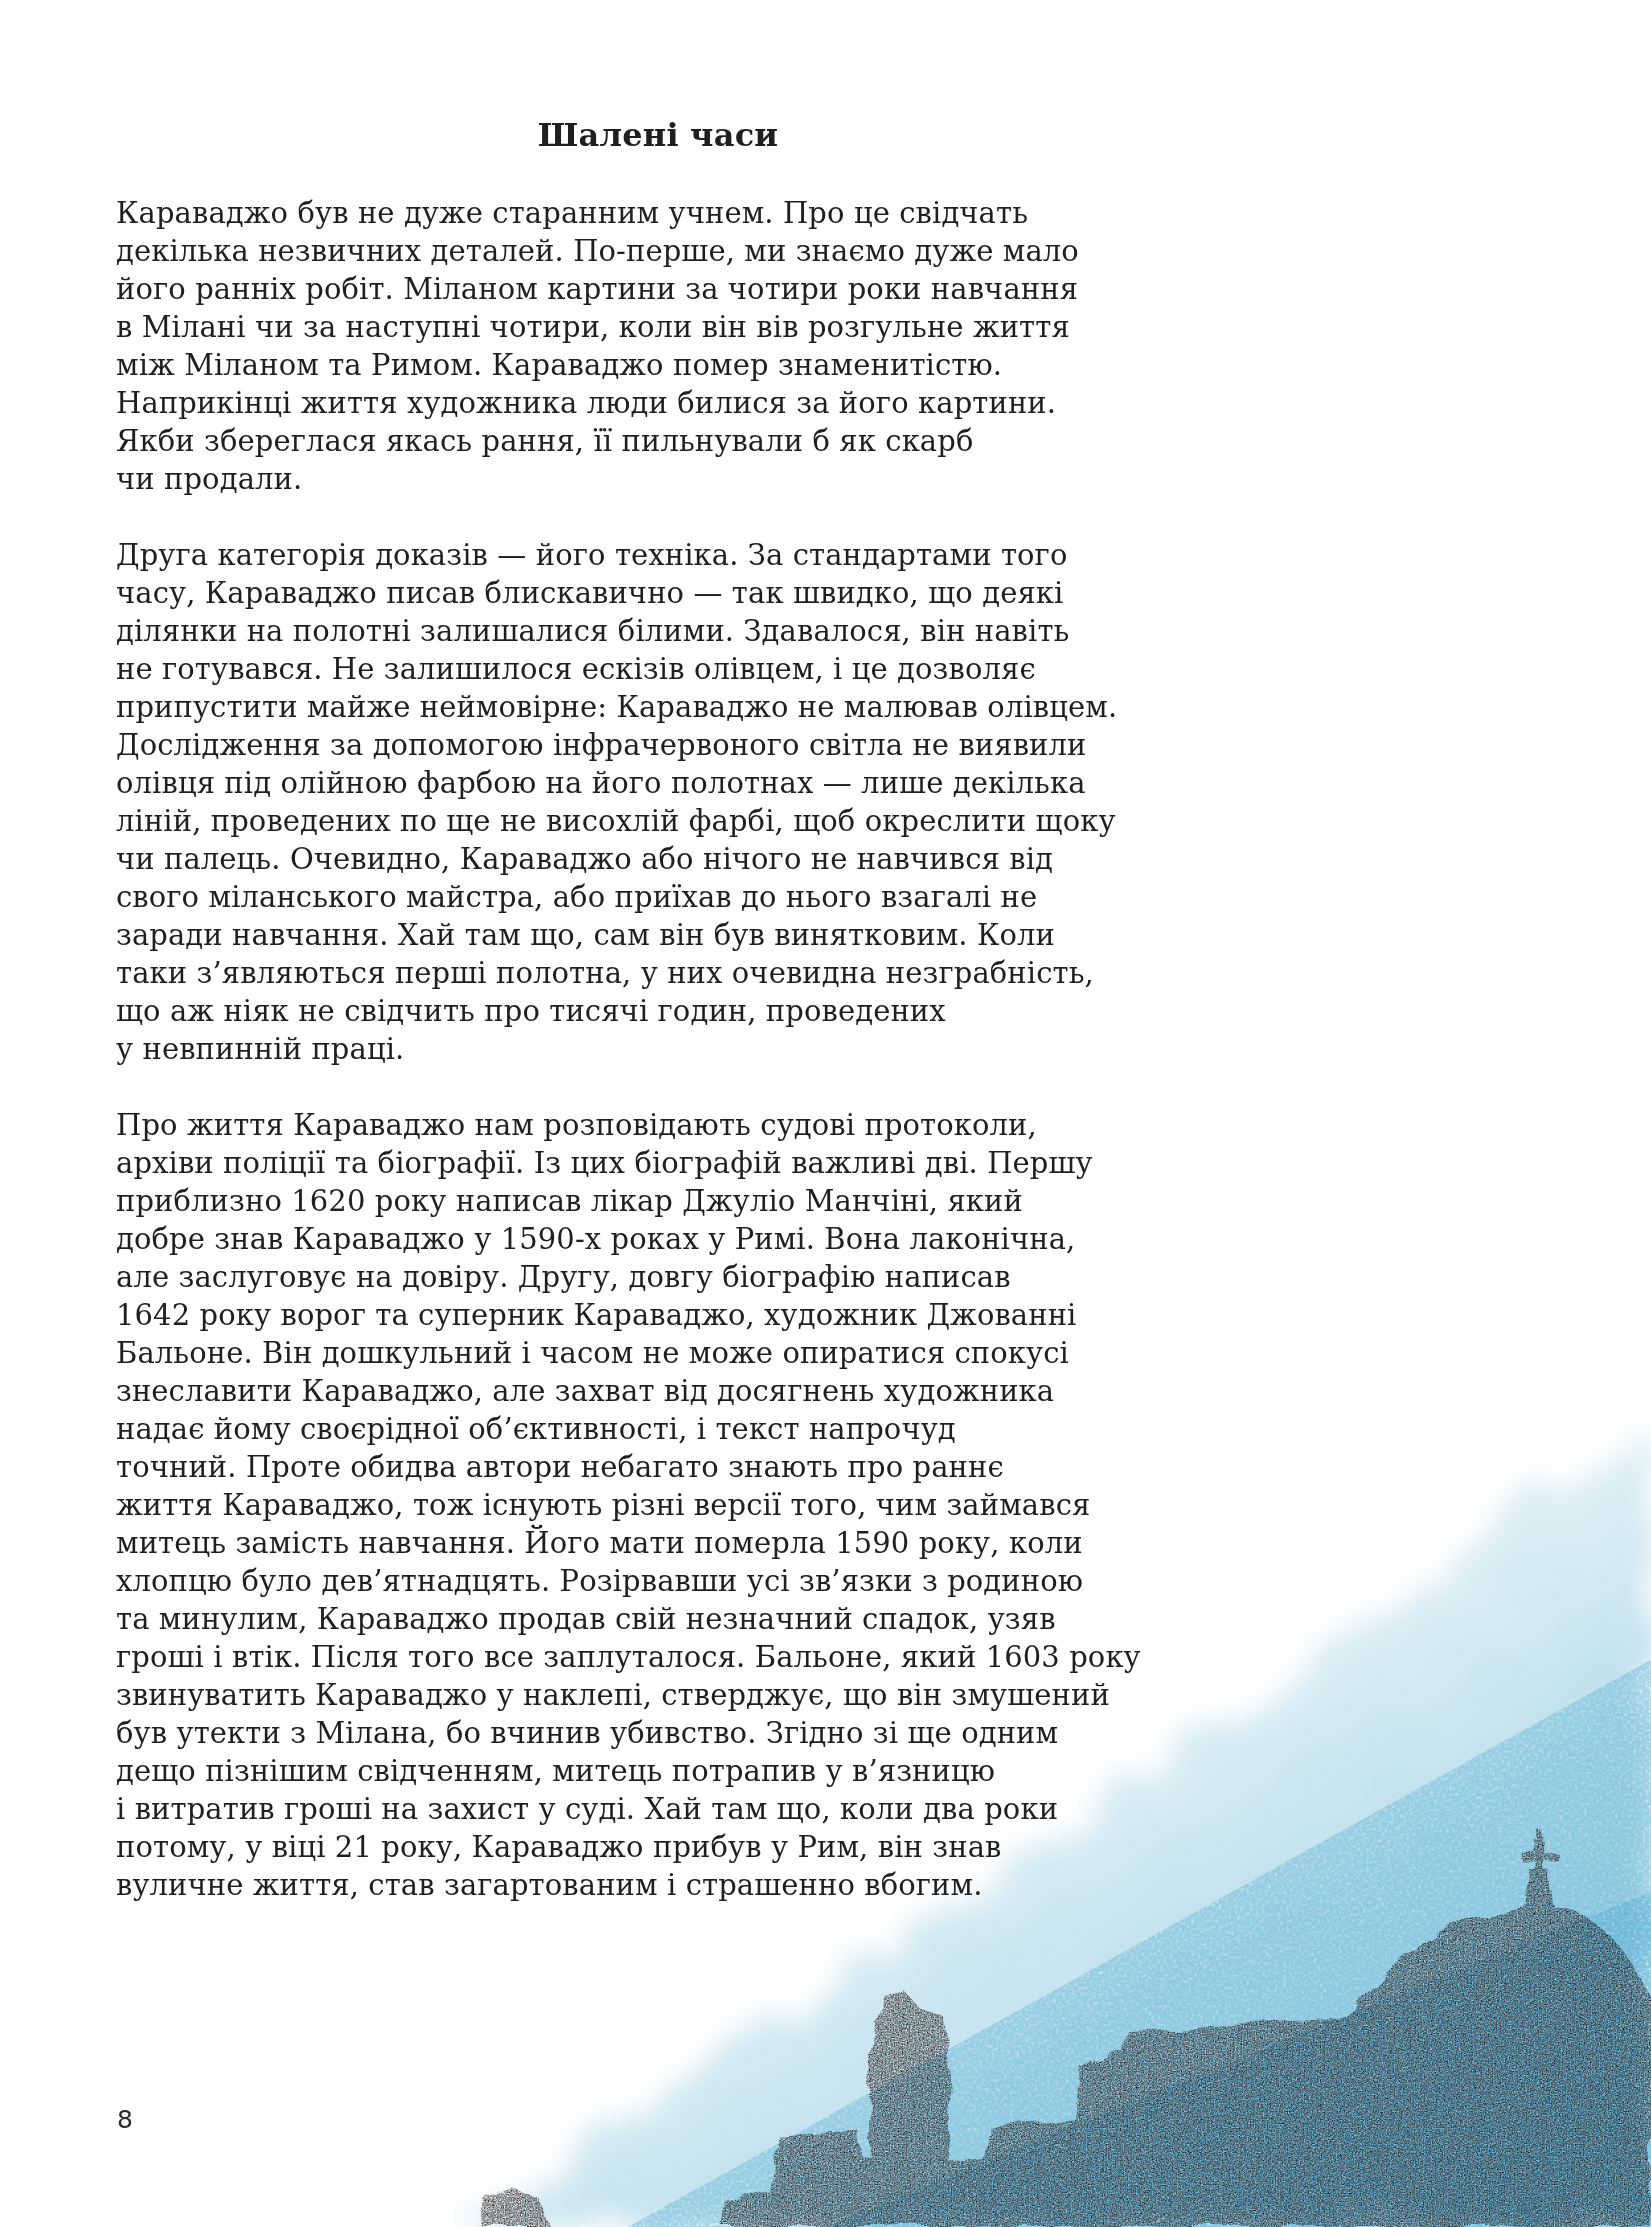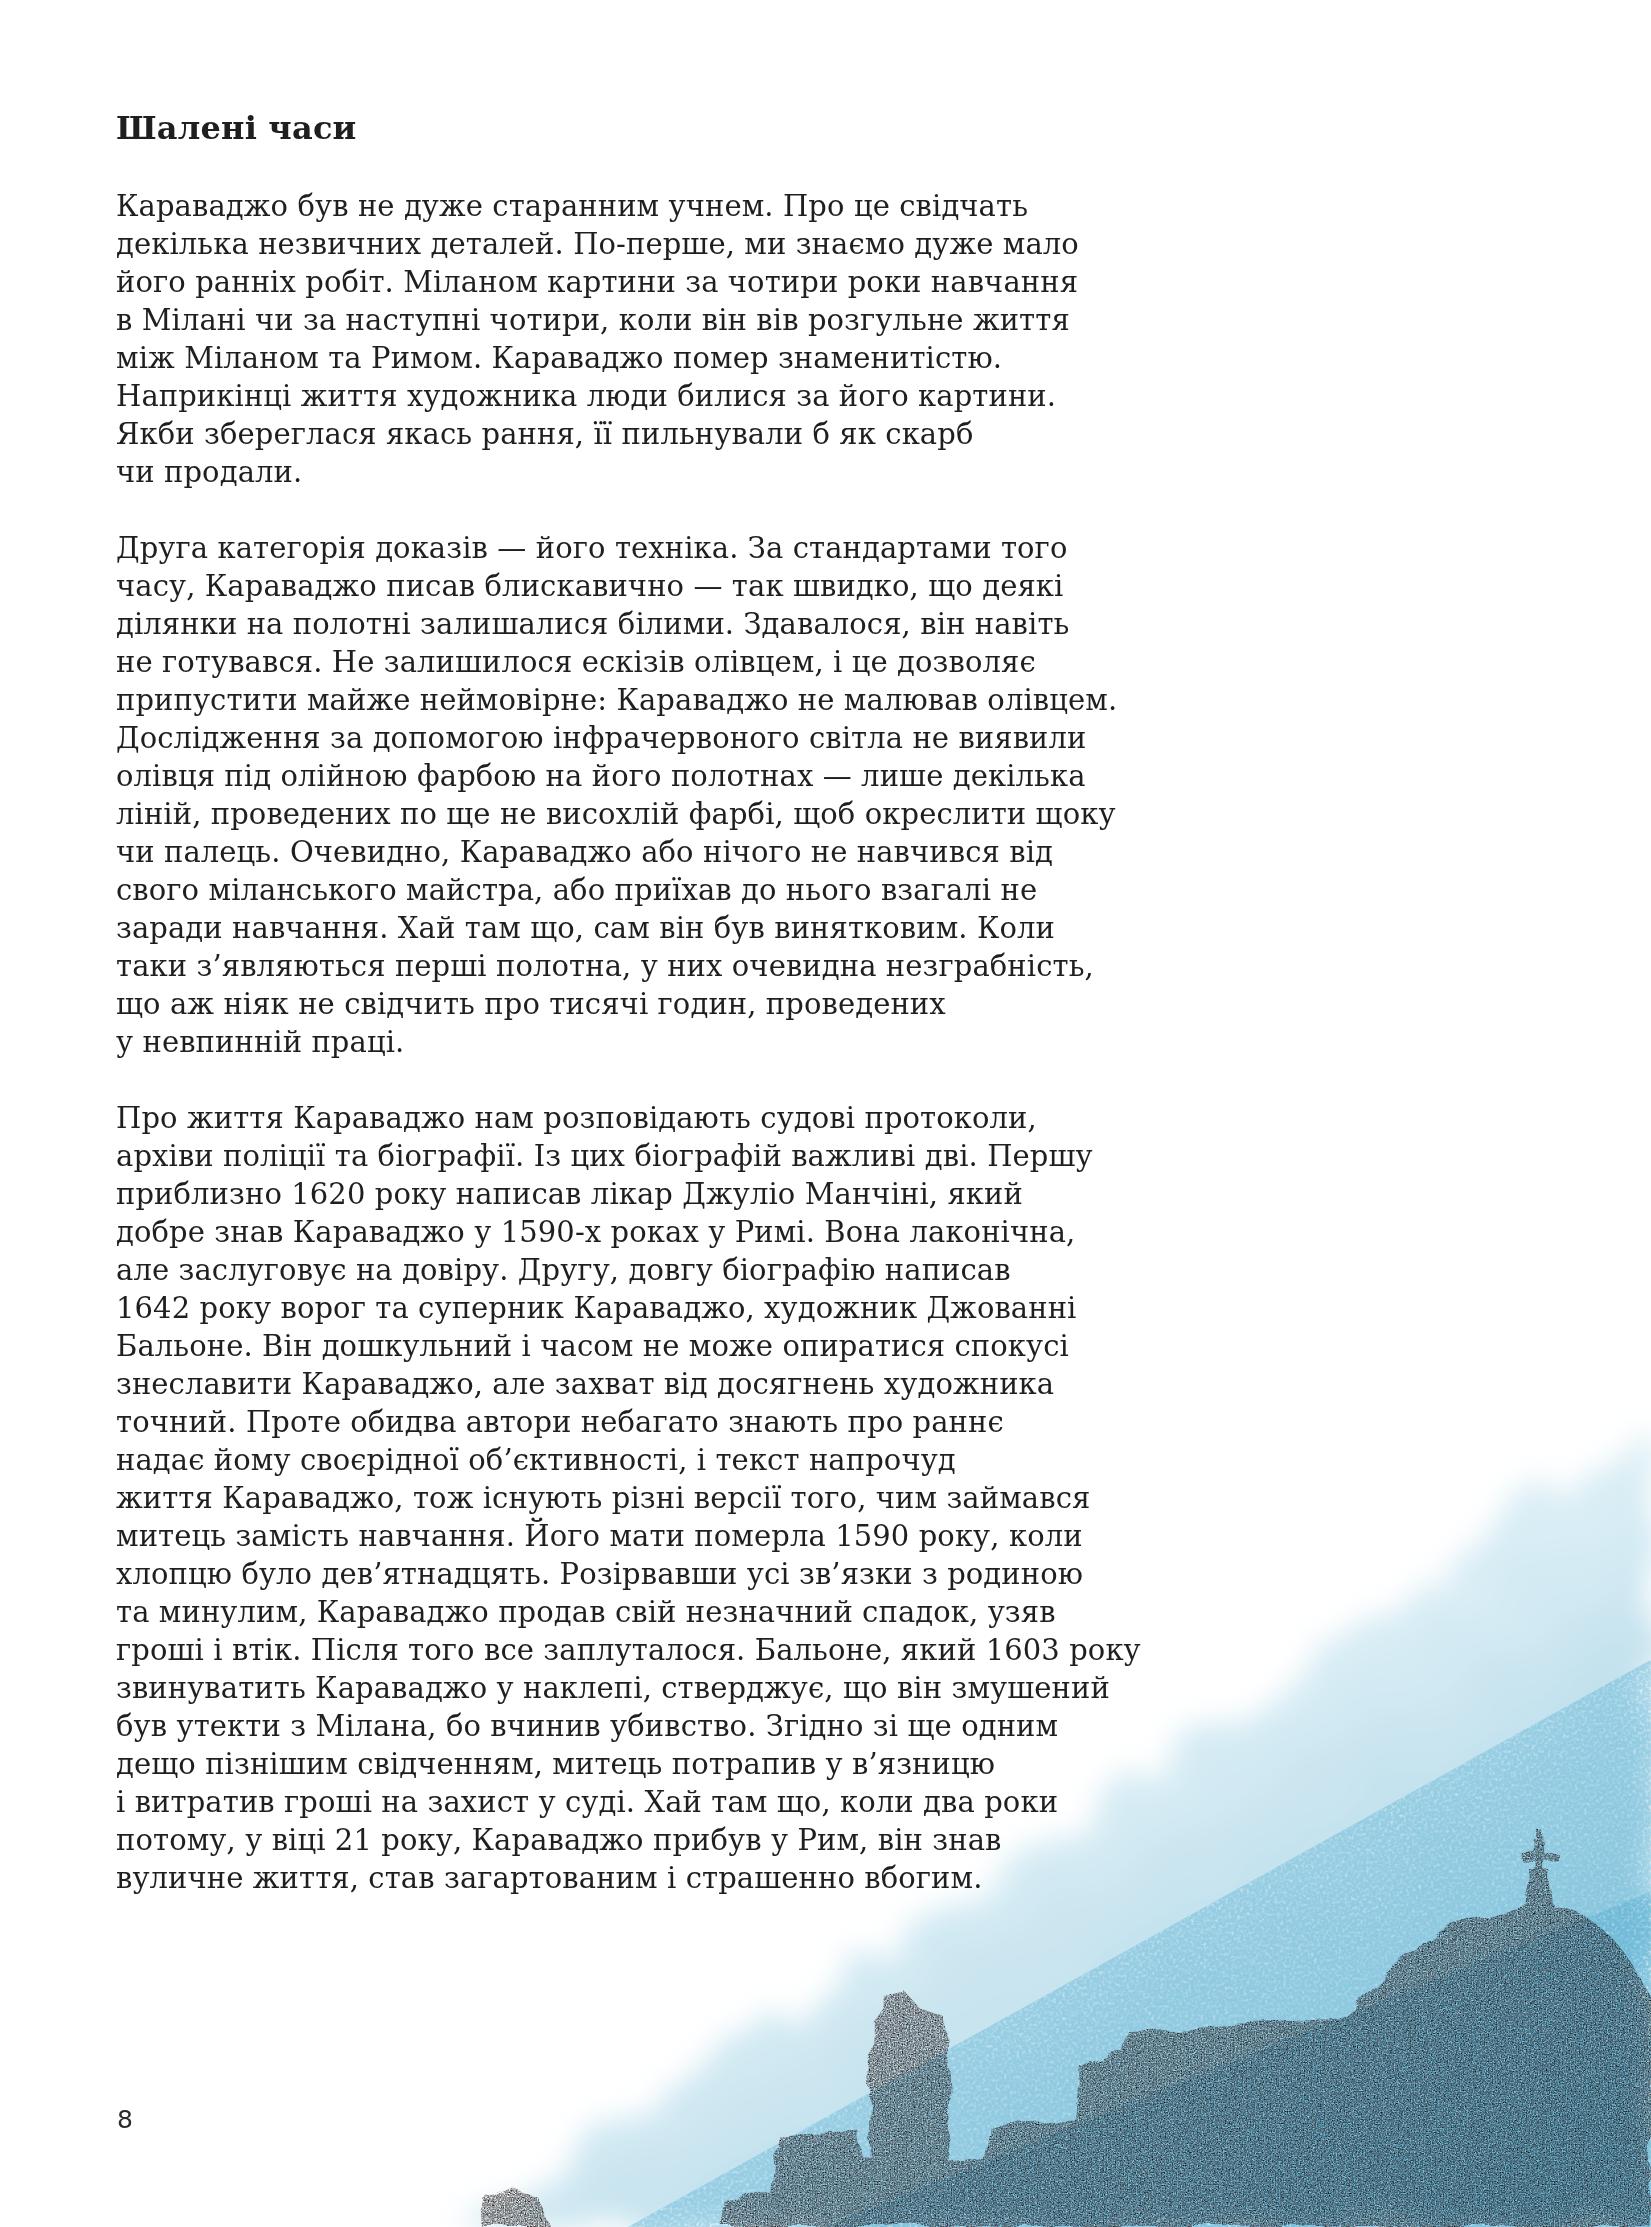--- a/index.html
+++ b/index.html
@@ -24,22 +24,23 @@
     position:absolute;
     left:116px;top:110px;
     width:1084px;
     z-index:2;
     color:#1f1f1f;
   }
   .heading{
     font-weight:bold;
     font-size:32px;
     line-height:36px;
-    margin:0 0 41px 0;
+    margin:7px 0 41px 0;
     letter-spacing:0.2px;
+    text-align:center;
   }
   .para{margin:0 0 38px 0;}
   .para:last-child{margin-bottom:4px;}
   .text-line{
     font-size:29px;
     line-height:38px;
     white-space:nowrap;
     letter-spacing:0.1px;
   }
   .page-number{
@@ -142,22 +143,22 @@
       </div>
     <div class="para">
         <div class="text-line">Про життя Караваджо нам розповідають судові протоколи,</div>
         <div class="text-line">архіви поліції та біографії. Із цих біографій важливі дві. Першу</div>
         <div class="text-line">приблизно 1620 року написав лікар Джуліо Манчіні, який</div>
         <div class="text-line">добре знав Караваджо у 1590-х роках у Римі. Вона лаконічна,</div>
         <div class="text-line">але заслуговує на довіру. Другу, довгу біографію написав</div>
         <div class="text-line">1642 року ворог та суперник Караваджо, художник Джованні</div>
         <div class="text-line">Бальоне. Він дошкульний і часом не може опиратися спокусі</div>
         <div class="text-line">знеславити Караваджо, але захват від досягнень художника</div>
+        <div class="text-line">надає йому своєрідної об’єктивності, і текст напрочуд</div>
         <div class="text-line">точний. Проте обидва автори небагато знають про раннє</div>
-        <div class="text-line">надає йому своєрідної об’єктивності, і текст напрочуд</div>
         <div class="text-line">життя Караваджо, тож існують різні версії того, чим займався</div>
         <div class="text-line">митець замість навчання. Його мати померла 1590 року, коли</div>
         <div class="text-line">хлопцю було дев’ятнадцять. Розірвавши усі зв’язки з родиною</div>
         <div class="text-line">та минулим, Караваджо продав свій незначний спадок, узяв</div>
         <div class="text-line">гроші і втік. Після того все заплуталося. Бальоне, який 1603 року</div>
         <div class="text-line">звинуватить Караваджо у наклепі, стверджує, що він змушений</div>
         <div class="text-line">був утекти з Мілана, бо вчинив убивство. Згідно зі ще одним</div>
         <div class="text-line">дещо пізнішим свідченням, митець потрапив у в’язницю</div>
         <div class="text-line">і витратив гроші на захист у суді. Хай там що, коли два роки</div>
         <div class="text-line">потому, у віці 21 року, Караваджо прибув у Рим, він знав</div>

